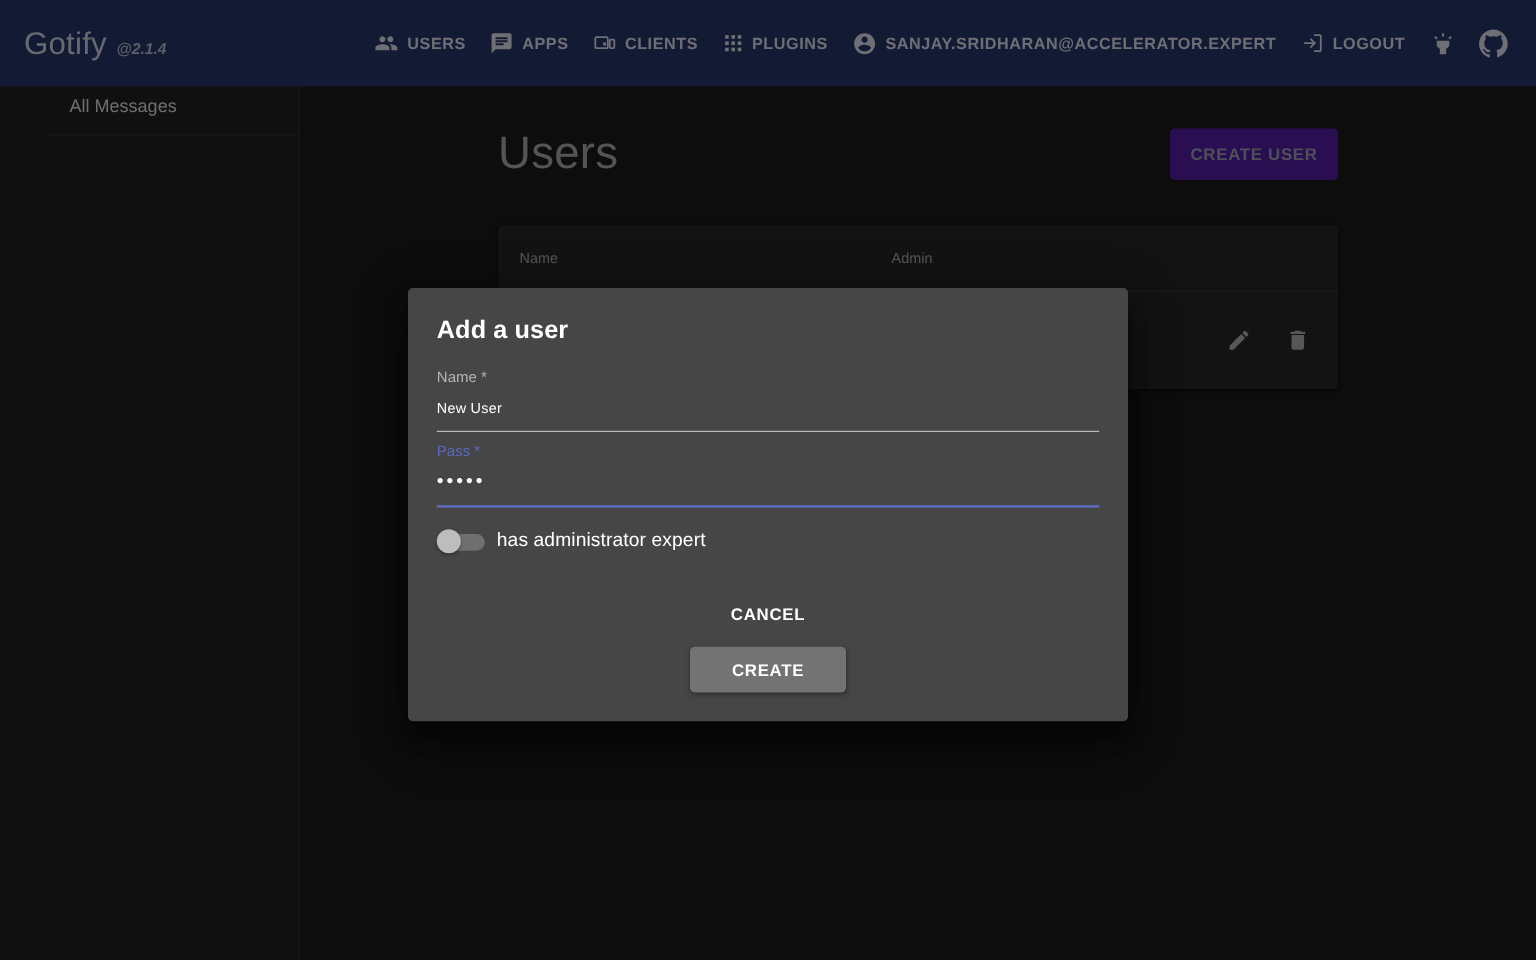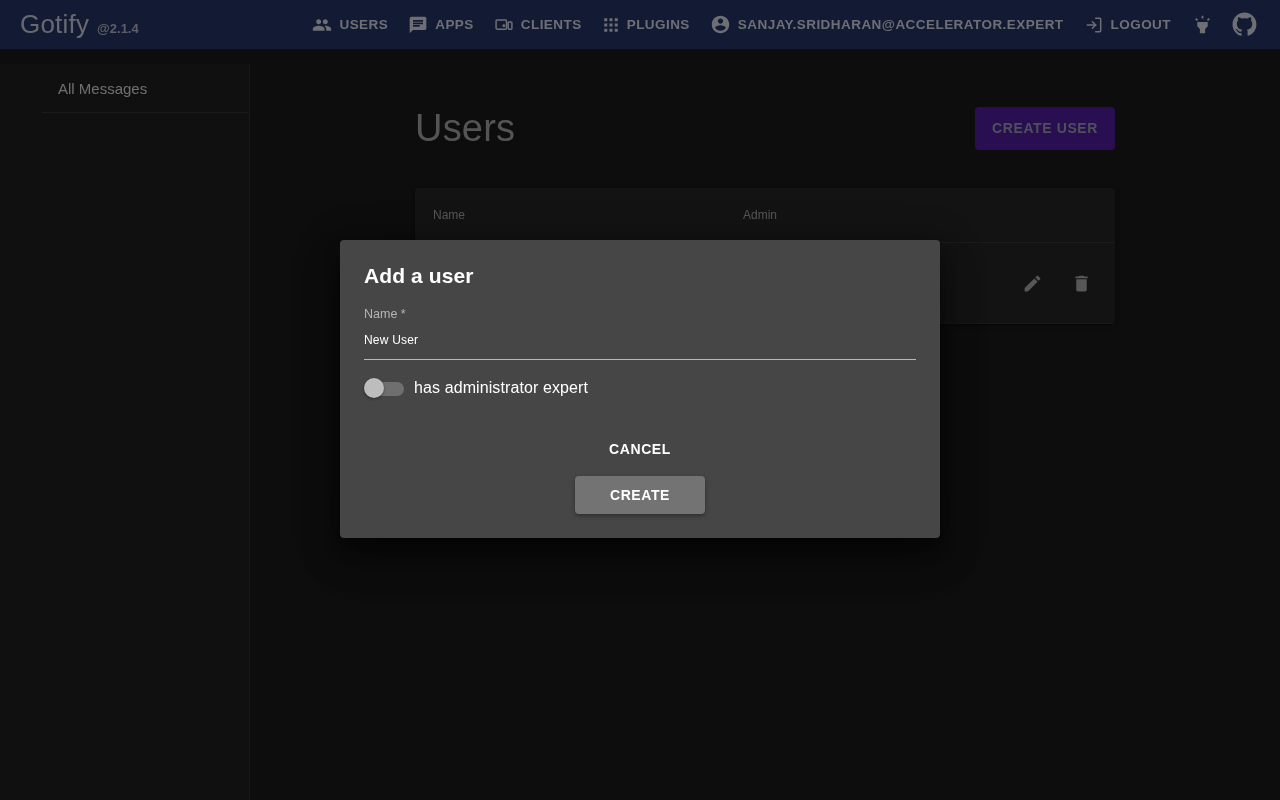--- a/index.html
+++ b/index.html
@@ -19,21 +19,21 @@
     width: 1280px;
     height: 800px;
     background: #181818;
   }
 
   
   .appbar {
     position: absolute;
     top: 0; left: 0;
     width: 1280px;
-    height: 49px;
+    height: 72px;
     background: #24315d;
     display: flex;
     align-items: center;
     padding: 0 16px 0 20px;
     z-index: 30;
   }
   .brand {
     display: flex;
     align-items: baseline;
     gap: 8px;
@@ -42,20 +42,21 @@
   .brand-name {
     font-size: 26px;
     font-weight: 400;
     color: #bcc0cc;
     letter-spacing: .2px;
   }
   .brand-version {
     font-size: 13px;
     font-weight: 700;
     color: #a7acbb;
+    font-style: italic;
   }
 
   .nav {
     display: flex;
     align-items: center;
     margin-left: auto;
     gap: 2px;
   }
   .nav-item {
     display: flex;
@@ -474,20 +475,25 @@
     <div class="dialog-title">Add a user</div>
 
     <div class="dialog-body">
 
       <div class="field">
         <span class="field-label">Name *</span>
         <input class="field-input" type="text" value="New User" style="">
         <div class="field-underline"></div>
       </div>
 
+      <div class="field">
+        <span class="field-label focused">Pass *</span>
+        <div class="pw-dots">•••••</div>
+        <div class="field-underline focused"></div>
+      </div>
 
       <div class="switch-row">
         <span class="switch">
           <span class="switch-track"></span>
           <span class="switch-thumb"></span>
         </span>
         <span class="switch-label">has administrator expert</span>
       </div>
 
     </div>

